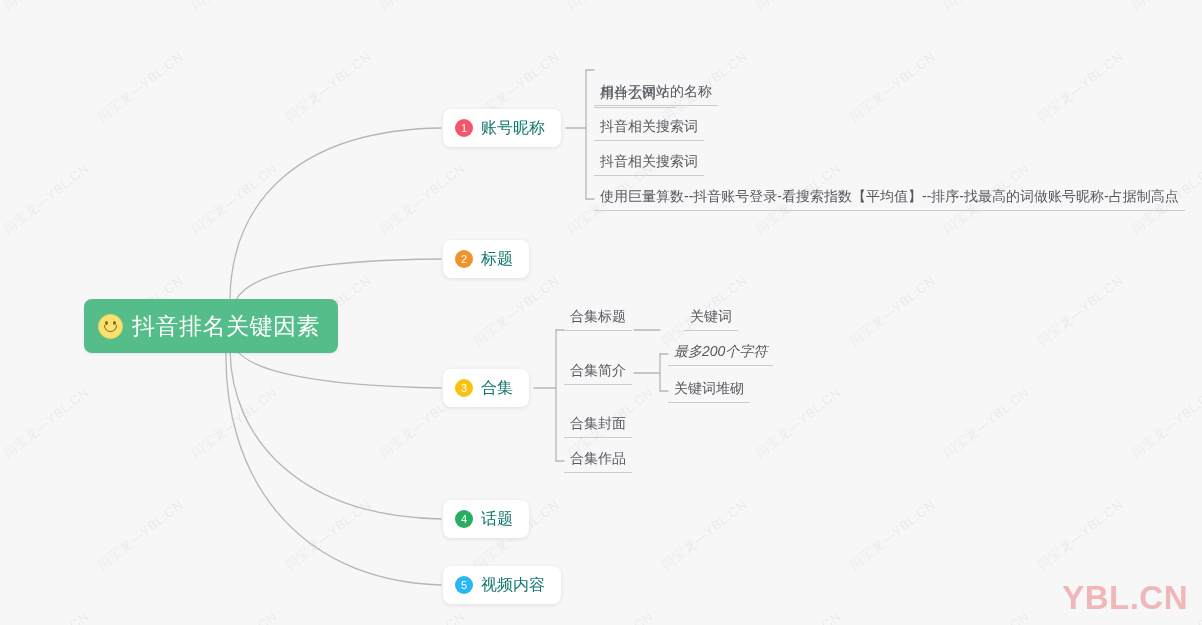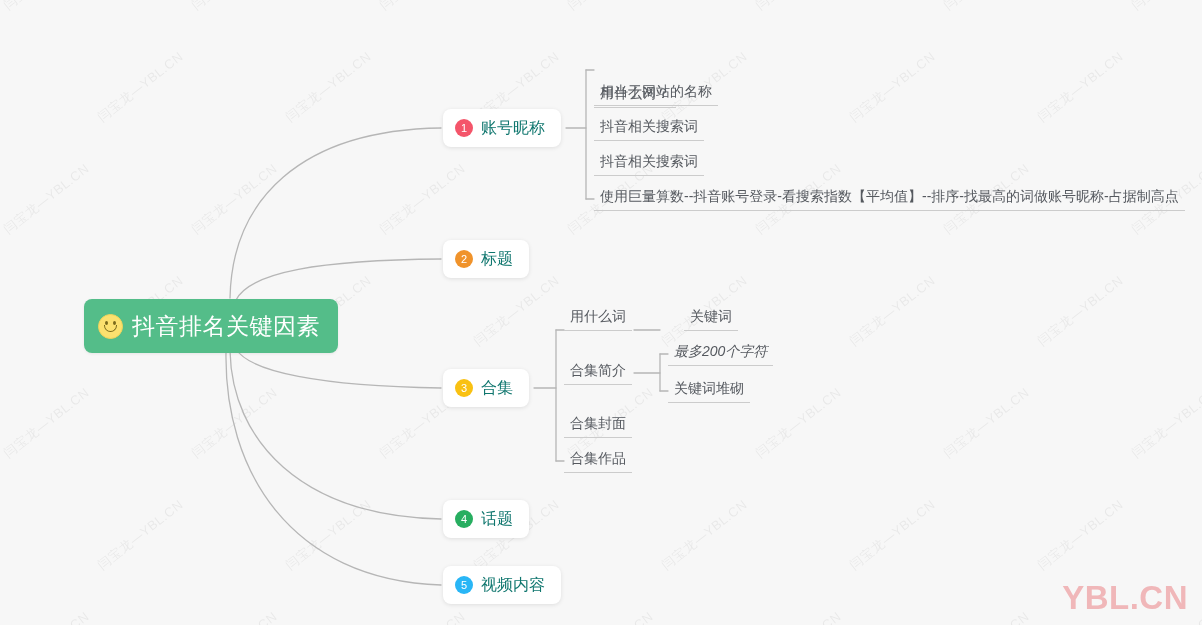--- a/index.html
+++ b/index.html
@@ -276,21 +276,21 @@
   <span class="leaf" style="border-bottom:1.3px solid #cccccc;">抖音相关搜索词</span>
 </div>
 <div class="node" style="left:594px; top:152px;">
   <span class="leaf" style="border-bottom:1.3px solid #cccccc;">抖音相关搜索词</span>
 </div>
 <div class="node" style="left:594px; top:187px;">
   <span class="leaf" style="border-bottom:1.3px solid #cccccc;">使用巨量算数--抖音账号登录-看搜索指数【平均值】--排序-找最高的词做账号昵称-占据制高点</span>
 </div>
 
 <div class="node" style="left:564px; top:307px;">
-  <span class="leaf" style="border-bottom:1.3px solid #cccccc;">用什么词</span>
+  <span class="leaf" style="border-bottom:1.3px solid #cccccc;">合集标题</span>
 </div>
 <div class="node" style="left:564px; top:361px;">
   <span class="leaf" style="border-bottom:1.3px solid #cccccc;">合集简介</span>
 </div>
 <div class="node" style="left:564px; top:414px;">
   <span class="leaf" style="border-bottom:1.3px solid #cccccc;">合集封面</span>
 </div>
 <div class="node" style="left:564px; top:449px;text-decoration:underline;">
   <span class="leaf" style="border-bottom:1.3px solid #cccccc;">合集作品</span>
 </div>

